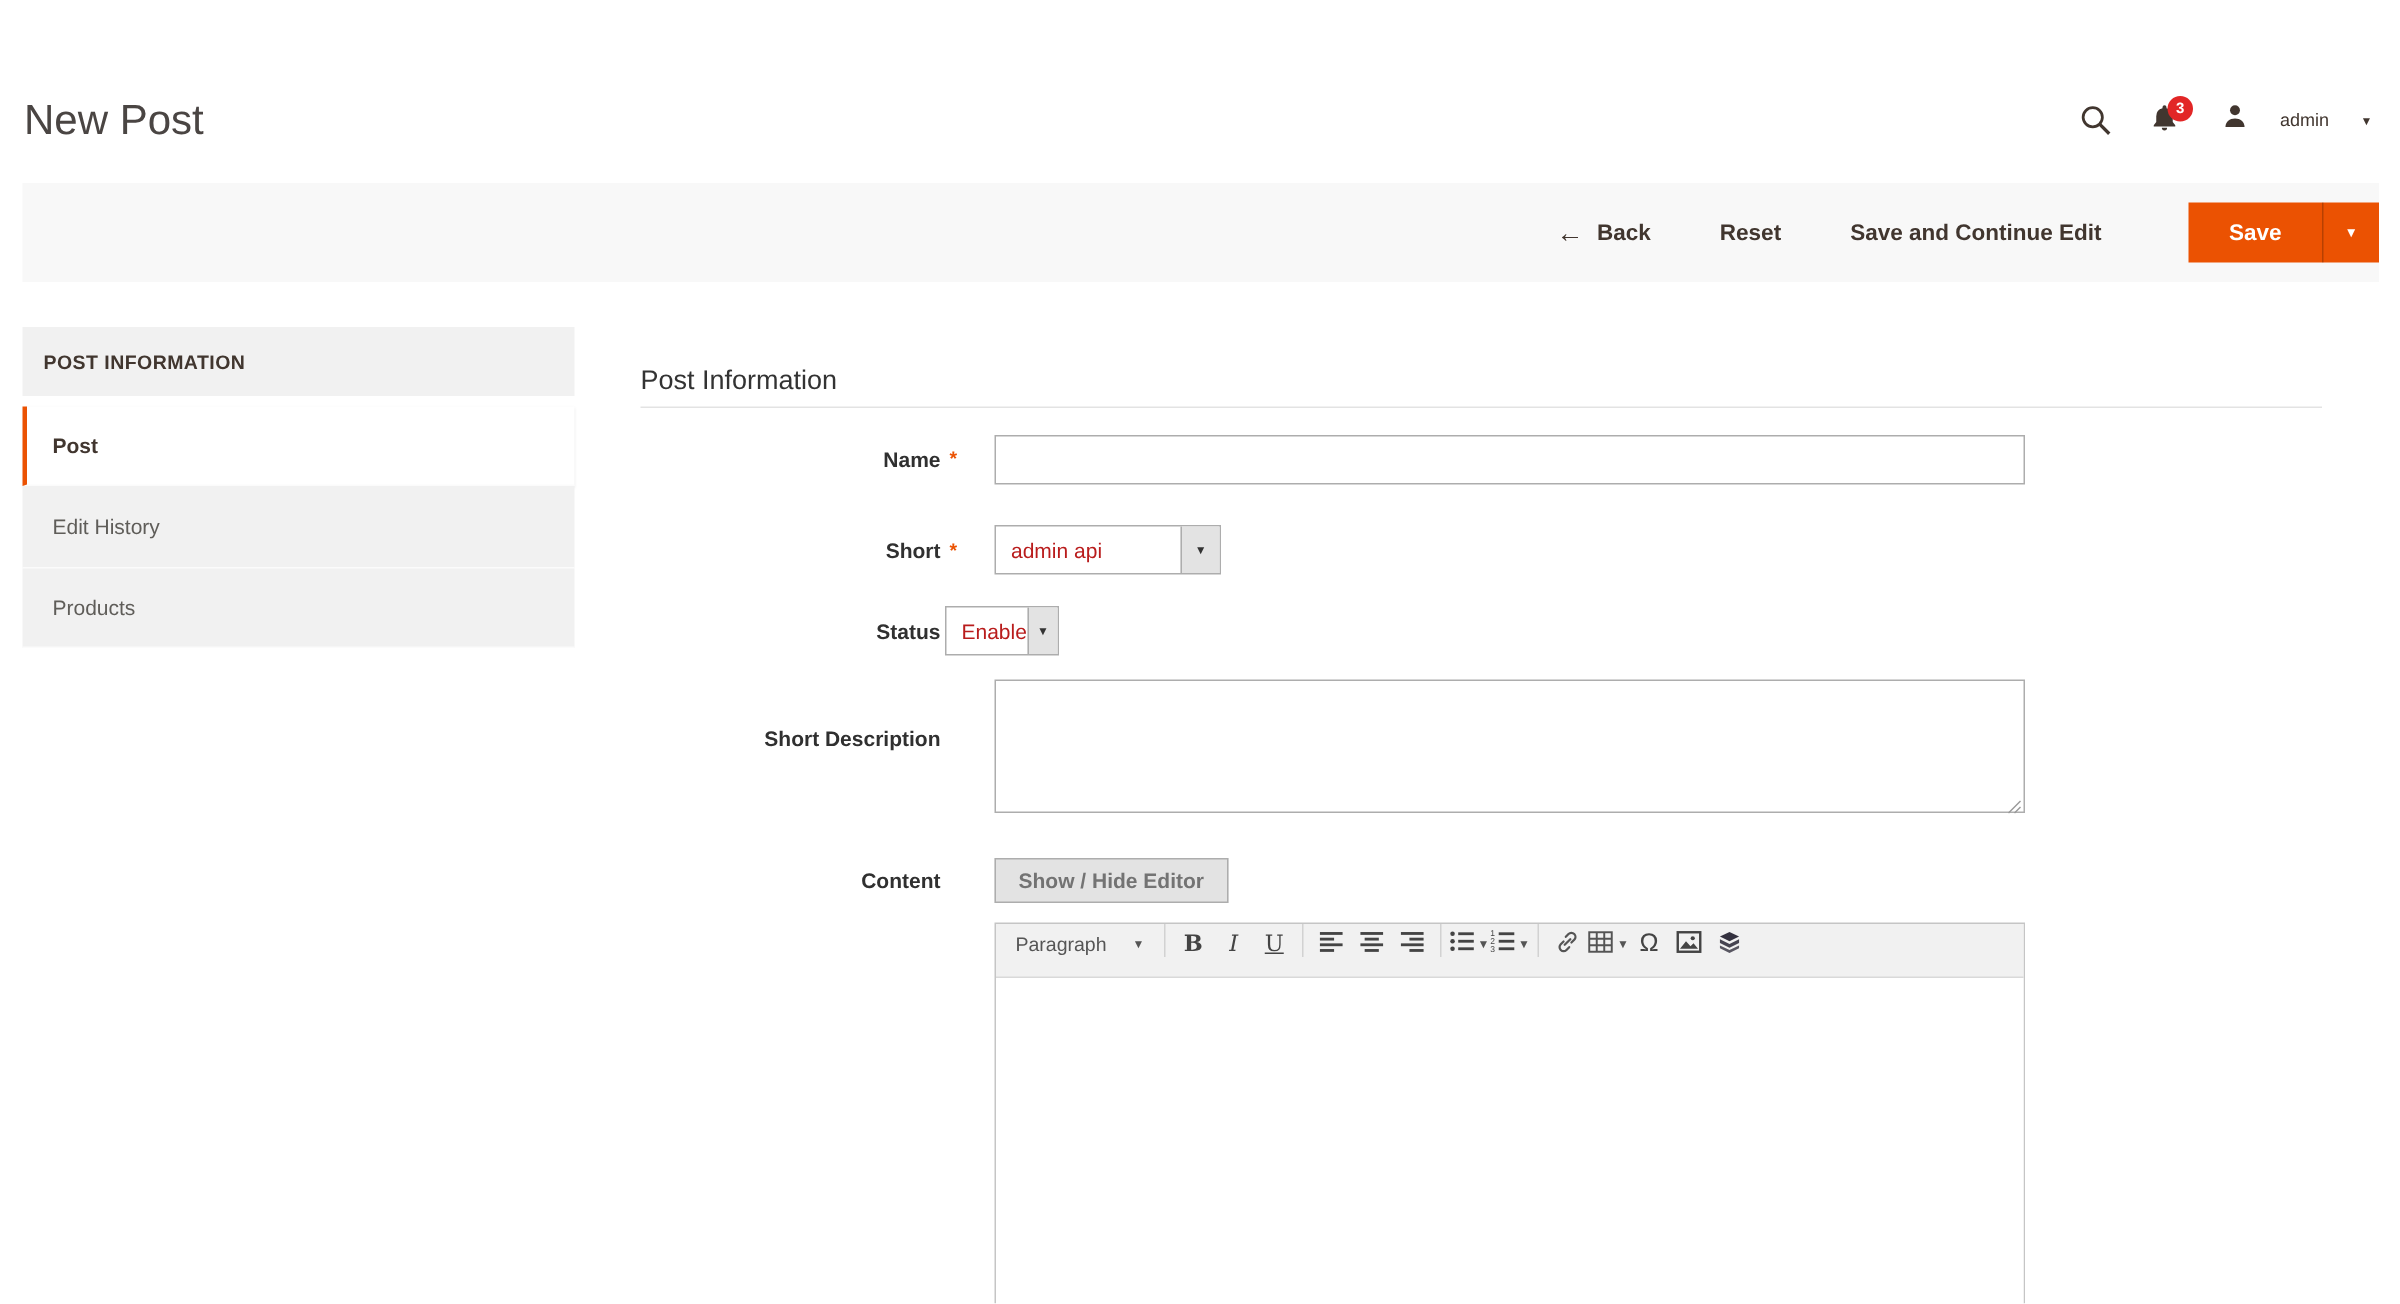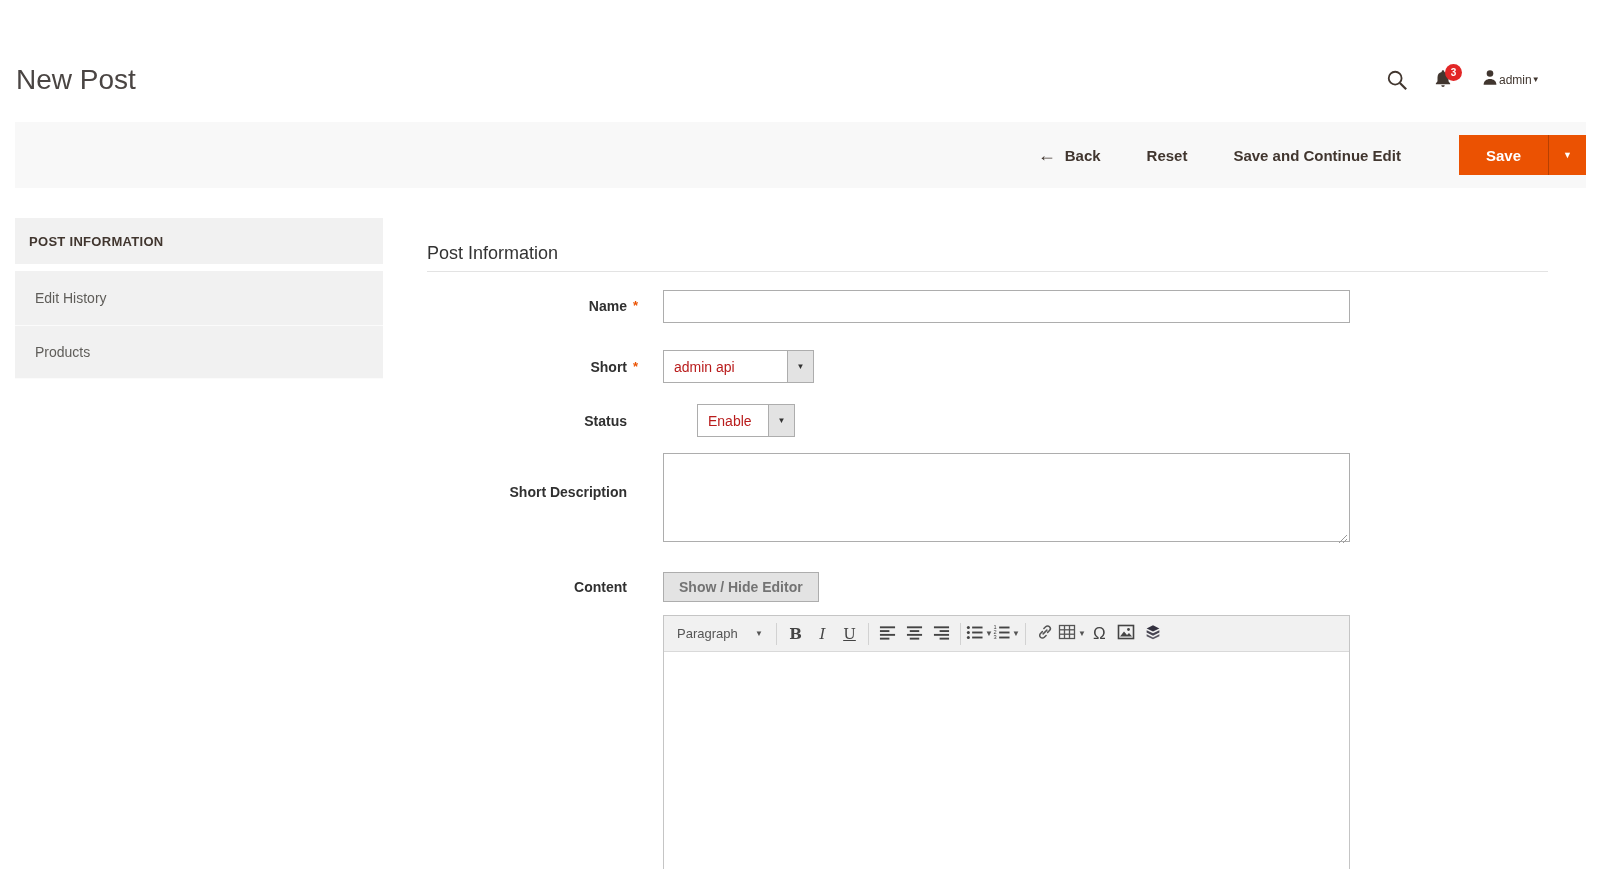--- a/index.html
+++ b/index.html
@@ -7,21 +7,21 @@
   body { font-family:"Liberation Sans", sans-serif; color:#303030; }
   #app { position:relative; width:1600px; height:869px; background:#fff; overflow:hidden;text-decoration:underline; }
 
   
   .page-title { position:absolute; left:16px; top:64px; font-size:28px; font-weight:400; color:#4a4543; }
   .icon-btn { position:absolute; cursor:pointer; }
   .search-btn { left:1386px; top:69px; }
   .notif-btn  { left:1433px; top:68px; }
   .notif-badge { position:absolute; left:12px; top:-4px; min-width:17px; height:17px; border-radius:50%;
                  color:#fff; font-size:10px; font-weight:700; display:flex; align-items:center; justify-content:center; }
-  .user-menu { position:absolute; left:1481px; top:68px; display:flex; align-items:center; gap:0; cursor:pointer; }
+  .user-menu { position:absolute; left:1481px; top:68px; display:flex; align-items:center; gap:21px; cursor:pointer; }
   .user-name { font-size:12px; color:#41362f; }
   .caret-sm { font-size:8px; color:#41362f; }
 
   
   .action-bar { position:absolute; left:15px; top:122px; width:1571px; height:66px; background:#f8f8f8;
                 display:flex; align-items:center; justify-content:flex-end; }
   .bar-btn { display:flex; align-items:center; gap:9px; font-size:15px; font-weight:600; color:#41362f;
              background:none; border:none; cursor:pointer; font-family:inherit; margin-right:46px; }
   .back-arrow { font-size:18px; line-height:1; color:#41362f; }
   .save-split { display:flex; height:40px; margin-right:0;margin-left:12px; }
@@ -58,21 +58,21 @@
                 background:#fff; resize:none; font-family:inherit; font-size:14px; padding:6px 10px; }
   .resize-grip { position:absolute; left:1338px; top:530px; pointer-events:none; }
 
   .toggle-editor-btn { position:absolute; left:663px; top:572px; height:30px; padding:0 15px; background:#e3e3e3;
                        border:1px solid #adadad; font-size:14px; font-weight:600; color:#737373;
                        font-family:inherit; cursor:pointer; }
 
   
   .editor { position:absolute; left:663px; top:615px; width:687px; height:278px; border:1px solid #c5c5c5; background:#fff; }
   .editor-toolbar { height:36px; background:#f1f1f1; border-bottom:1px solid #d9d9d9; display:flex;
-                    align-items:center; padding:0 5px; }
+                    align-items:flex-start; padding:0 5px; }
   .tb-sep { width:1px; height:22px; background:#d2d2d2; margin:0 5px; }
   .tb-btn { height:26px; min-width:27px; display:flex; align-items:center; justify-content:center;
             border:none; background:none; color:#444; cursor:pointer; font-family:inherit; }
   .tb-caret { font-size:8px; color:#555; margin-left:2px; }
   .format-select { display:flex; align-items:center; justify-content:space-between; width:102px; padding:0 8px;
                    height:26px; font-size:13px; color:#555; cursor:pointer; }
   .tb-bold { font-family:"DejaVu Serif", serif; font-weight:700; font-size:15px; }
   .tb-italic { font-family:"DejaVu Serif", serif; font-style:italic; font-size:15px; }
   .tb-underline { font-family:"DejaVu Serif", serif; font-size:15px; text-decoration:underline; }
   .tb-omega { font-size:17px; color:#444; }
@@ -129,20 +129,23 @@
     <div class="save-split">
       <button class="save-main">Save</button>
       <button class="save-caret">
         <span>▼</span>
       </button>
     </div>
   </div>
 
   <div class="sidebar">
     <div class="sidebar-header">POST INFORMATION</div>
+    <div class="sidebar-item active">
+      <span>Post</span>
+    </div>
     <div class="sidebar-item" style="height:55px;">
       <span>Edit History</span>
     </div>
     <div class="sidebar-item">
       <span>Products</span>
     </div>
   </div>
 
   <h2 class="section-title">Post Information</h2>
   <div class="section-divider"></div>
@@ -152,21 +155,21 @@
   <input class="text-input" type="text" value="" style="">
 
   <div class="field-label" style="top:359px;">Short</div>
   <span class="req-star" style="top:359px;">*</span>
   <div class="fake-select" style="left:663px; top:350px; width:151px;">
     <span class="select-value">admin api</span>
     <span class="select-caret">▼</span>
   </div>
 
   <div class="field-label" style="top:413px;">Status</div>
-  <div class="fake-select" style="left:697px; top:404px; width:98px;">
+  <div class="fake-select" style="left:630px; top:404px; width:76px;">
     <span class="select-value">Enable</span>
     <span class="select-caret">▼</span>
   </div>
 
   <div class="field-label" style="top:484px;">Short Description</div>
   <textarea class="short-desc" style=""></textarea>
   <span class="resize-grip">
     <svg width="10" height="10" viewBox="0 0 10 10">
         <line x1="1" y1="9" x2="9" y2="1" stroke="#999" stroke-width="1"></line>
         <line x1="5" y1="9" x2="9" y2="5" stroke="#999" stroke-width="1"></line>

